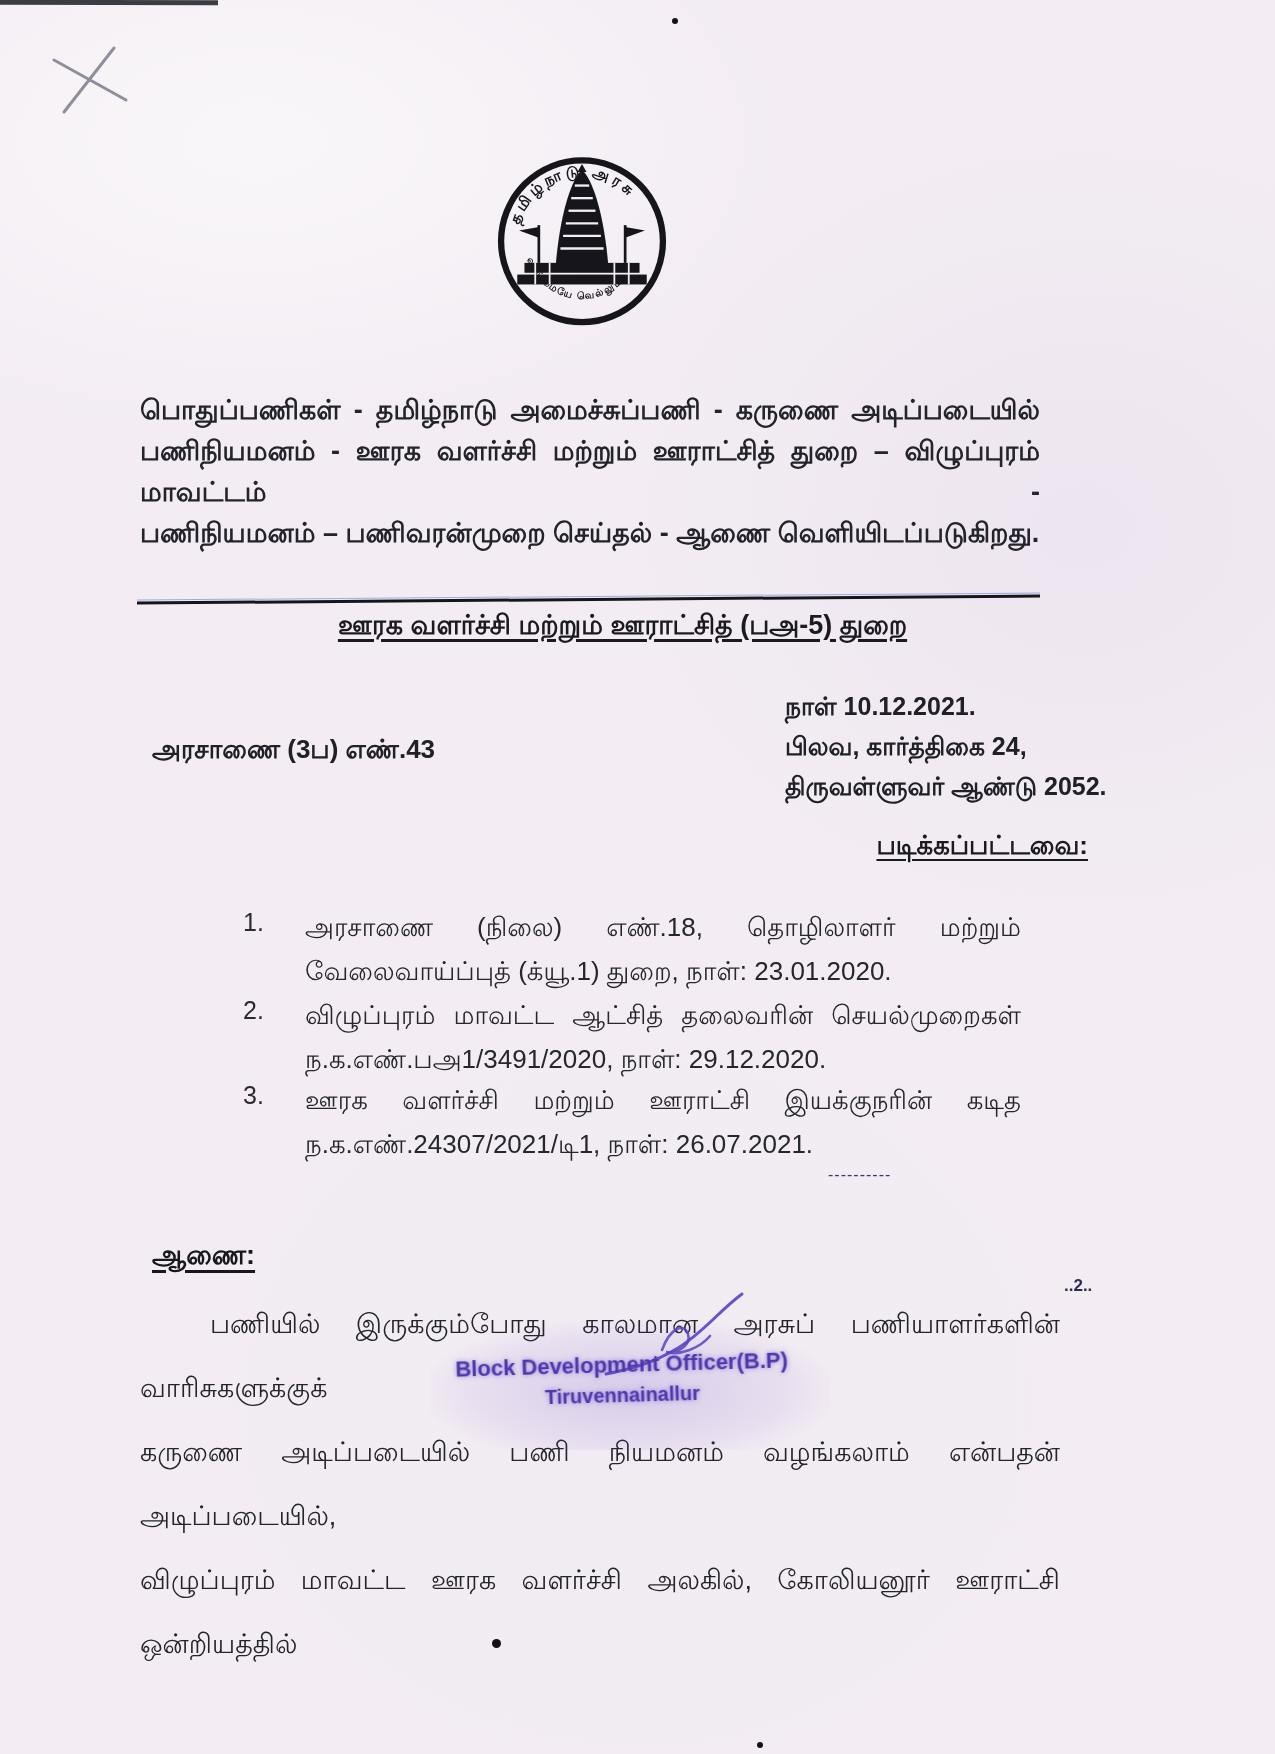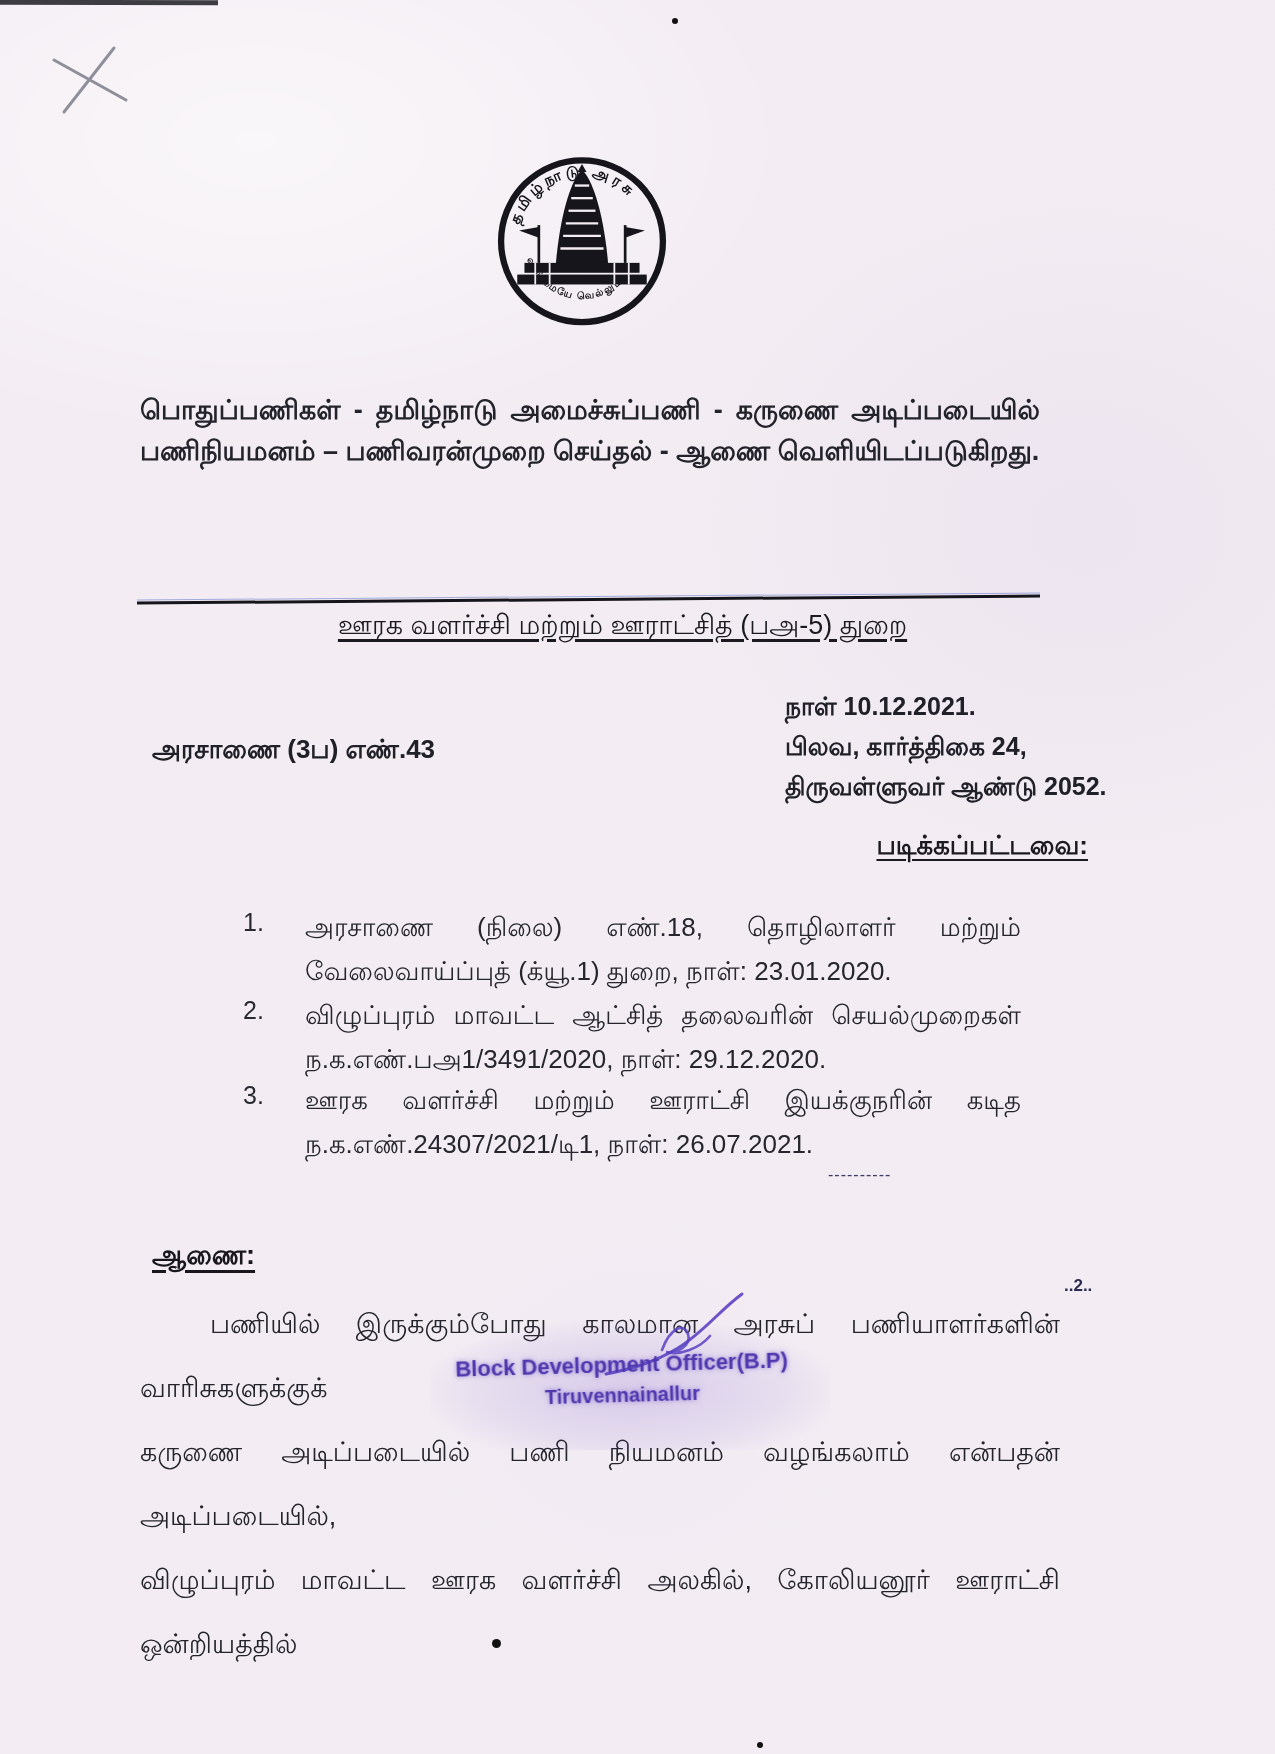--- a/index.html
+++ b/index.html
@@ -20,21 +20,21 @@
   
   .edge-top{left:0;top:0;width:218px;height:5px;background:#1c1c22;opacity:.85;transform:rotate(.15deg);}
   .speck{width:6px;height:6px;border-radius:50%;background:#111;}
   
   .xmark{left:48px;top:44px;}
   
   .emblem{left:492px;top:146px;width:180px;height:196px;}
   
   .doc-title{left:0;top:346px;width:1170px;text-align:center;font-size:30px;font-weight:bold;
     text-decoration:underline;text-underline-offset:6px;text-decoration-thickness:2.5px;color:#17171d;}
-  .dept-heading{left:0;top:610px;width:1245px;text-align:center;font-size:27px;font-weight:normal;
+  .dept-heading{left:0;top:610px;width:1245px;text-align:center;font-size:27px;font-weight:bold;
     text-decoration:underline;text-underline-offset:5px;text-decoration-thickness:2.5px;color:#1a1a20;}
   
   .abstract{left:140px;top:390px;width:900px;font-size:27px;font-weight:600;line-height:41px;color:#23232b;}
   .jline{text-align:justify;text-align-last:justify;}
   .lline{text-align:left;}
   .rule{left:137px;top:598px;width:903px;height:0;border-top:3px solid #15151b;transform:rotate(-.45deg);}
   .rule:after{content:"";position:absolute;left:0;top:-5px;width:100%;border-top:1.5px solid rgba(60,90,200,.45);}
   
   .go-number{left:152px;top:734px;font-size:26px;font-weight:bold;color:#202028;}
   .date-block{left:785px;top:686px;width:330px;font-size:25px;font-weight:bold;line-height:40px;color:#202028;}
@@ -114,20 +114,21 @@
           <line x1="136" y1="130" x2="136" y2="154"></line>
           <line x1="152" y1="130" x2="152" y2="154"></line>
         </g>
       </g>
     </svg>
   </div>
 
 
   <div class="abs abstract">
     <div class="jline">பொதுப்பணிகள் - தமிழ்நாடு அமைச்சுப்பணி - கருணை அடிப்படையில்</div>
+    <div class="jline">பணிநியமனம் - ஊரக வளர்ச்சி மற்றும் ஊராட்சித் துறை – விழுப்புரம் மாவட்டம் -</div>
     <div class="lline">பணிநியமனம் – பணிவரன்முறை செய்தல் - ஆணை வெளியிடப்படுகிறது.</div>
   </div>
 
   <div class="abs rule"></div>
 
   <div class="abs dept-heading">ஊரக வளர்ச்சி மற்றும் ஊராட்சித் (பஅ-5) துறை</div>
 
   <div class="abs go-number">அரசாணை (3ப) எண்.43</div>
   <div class="abs date-block">
     <div>நாள் 10.12.2021.</div>

